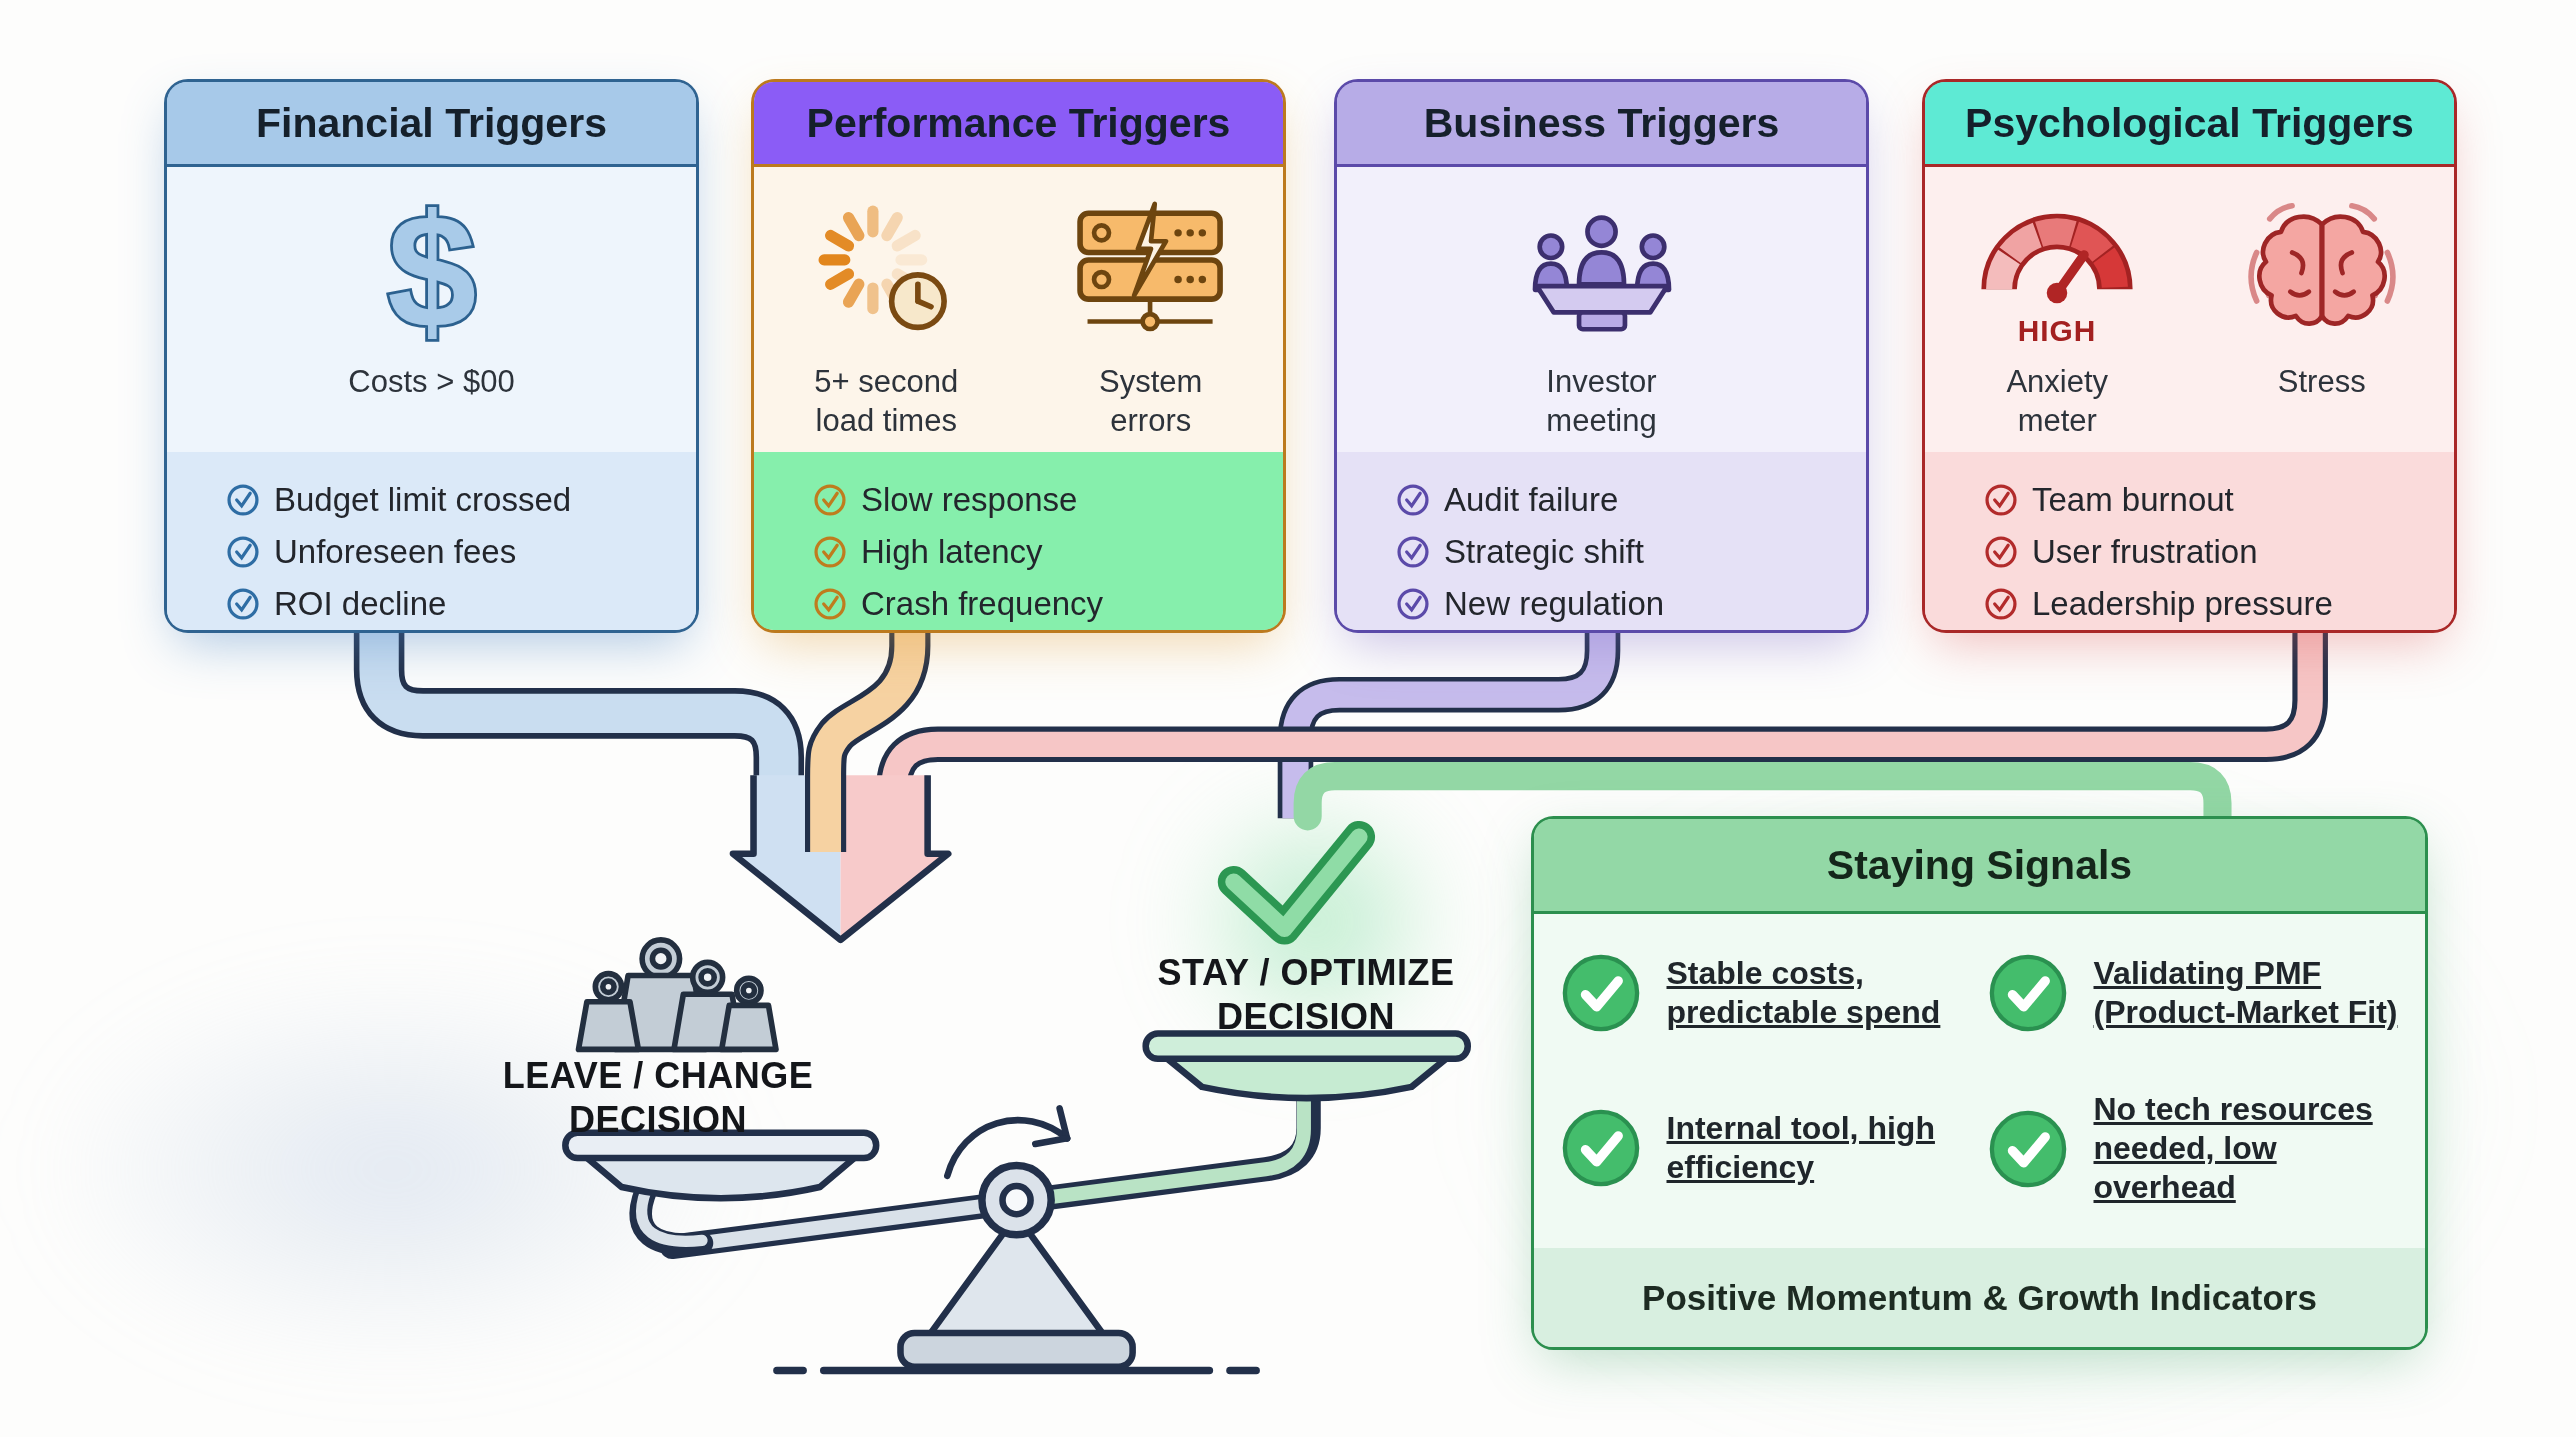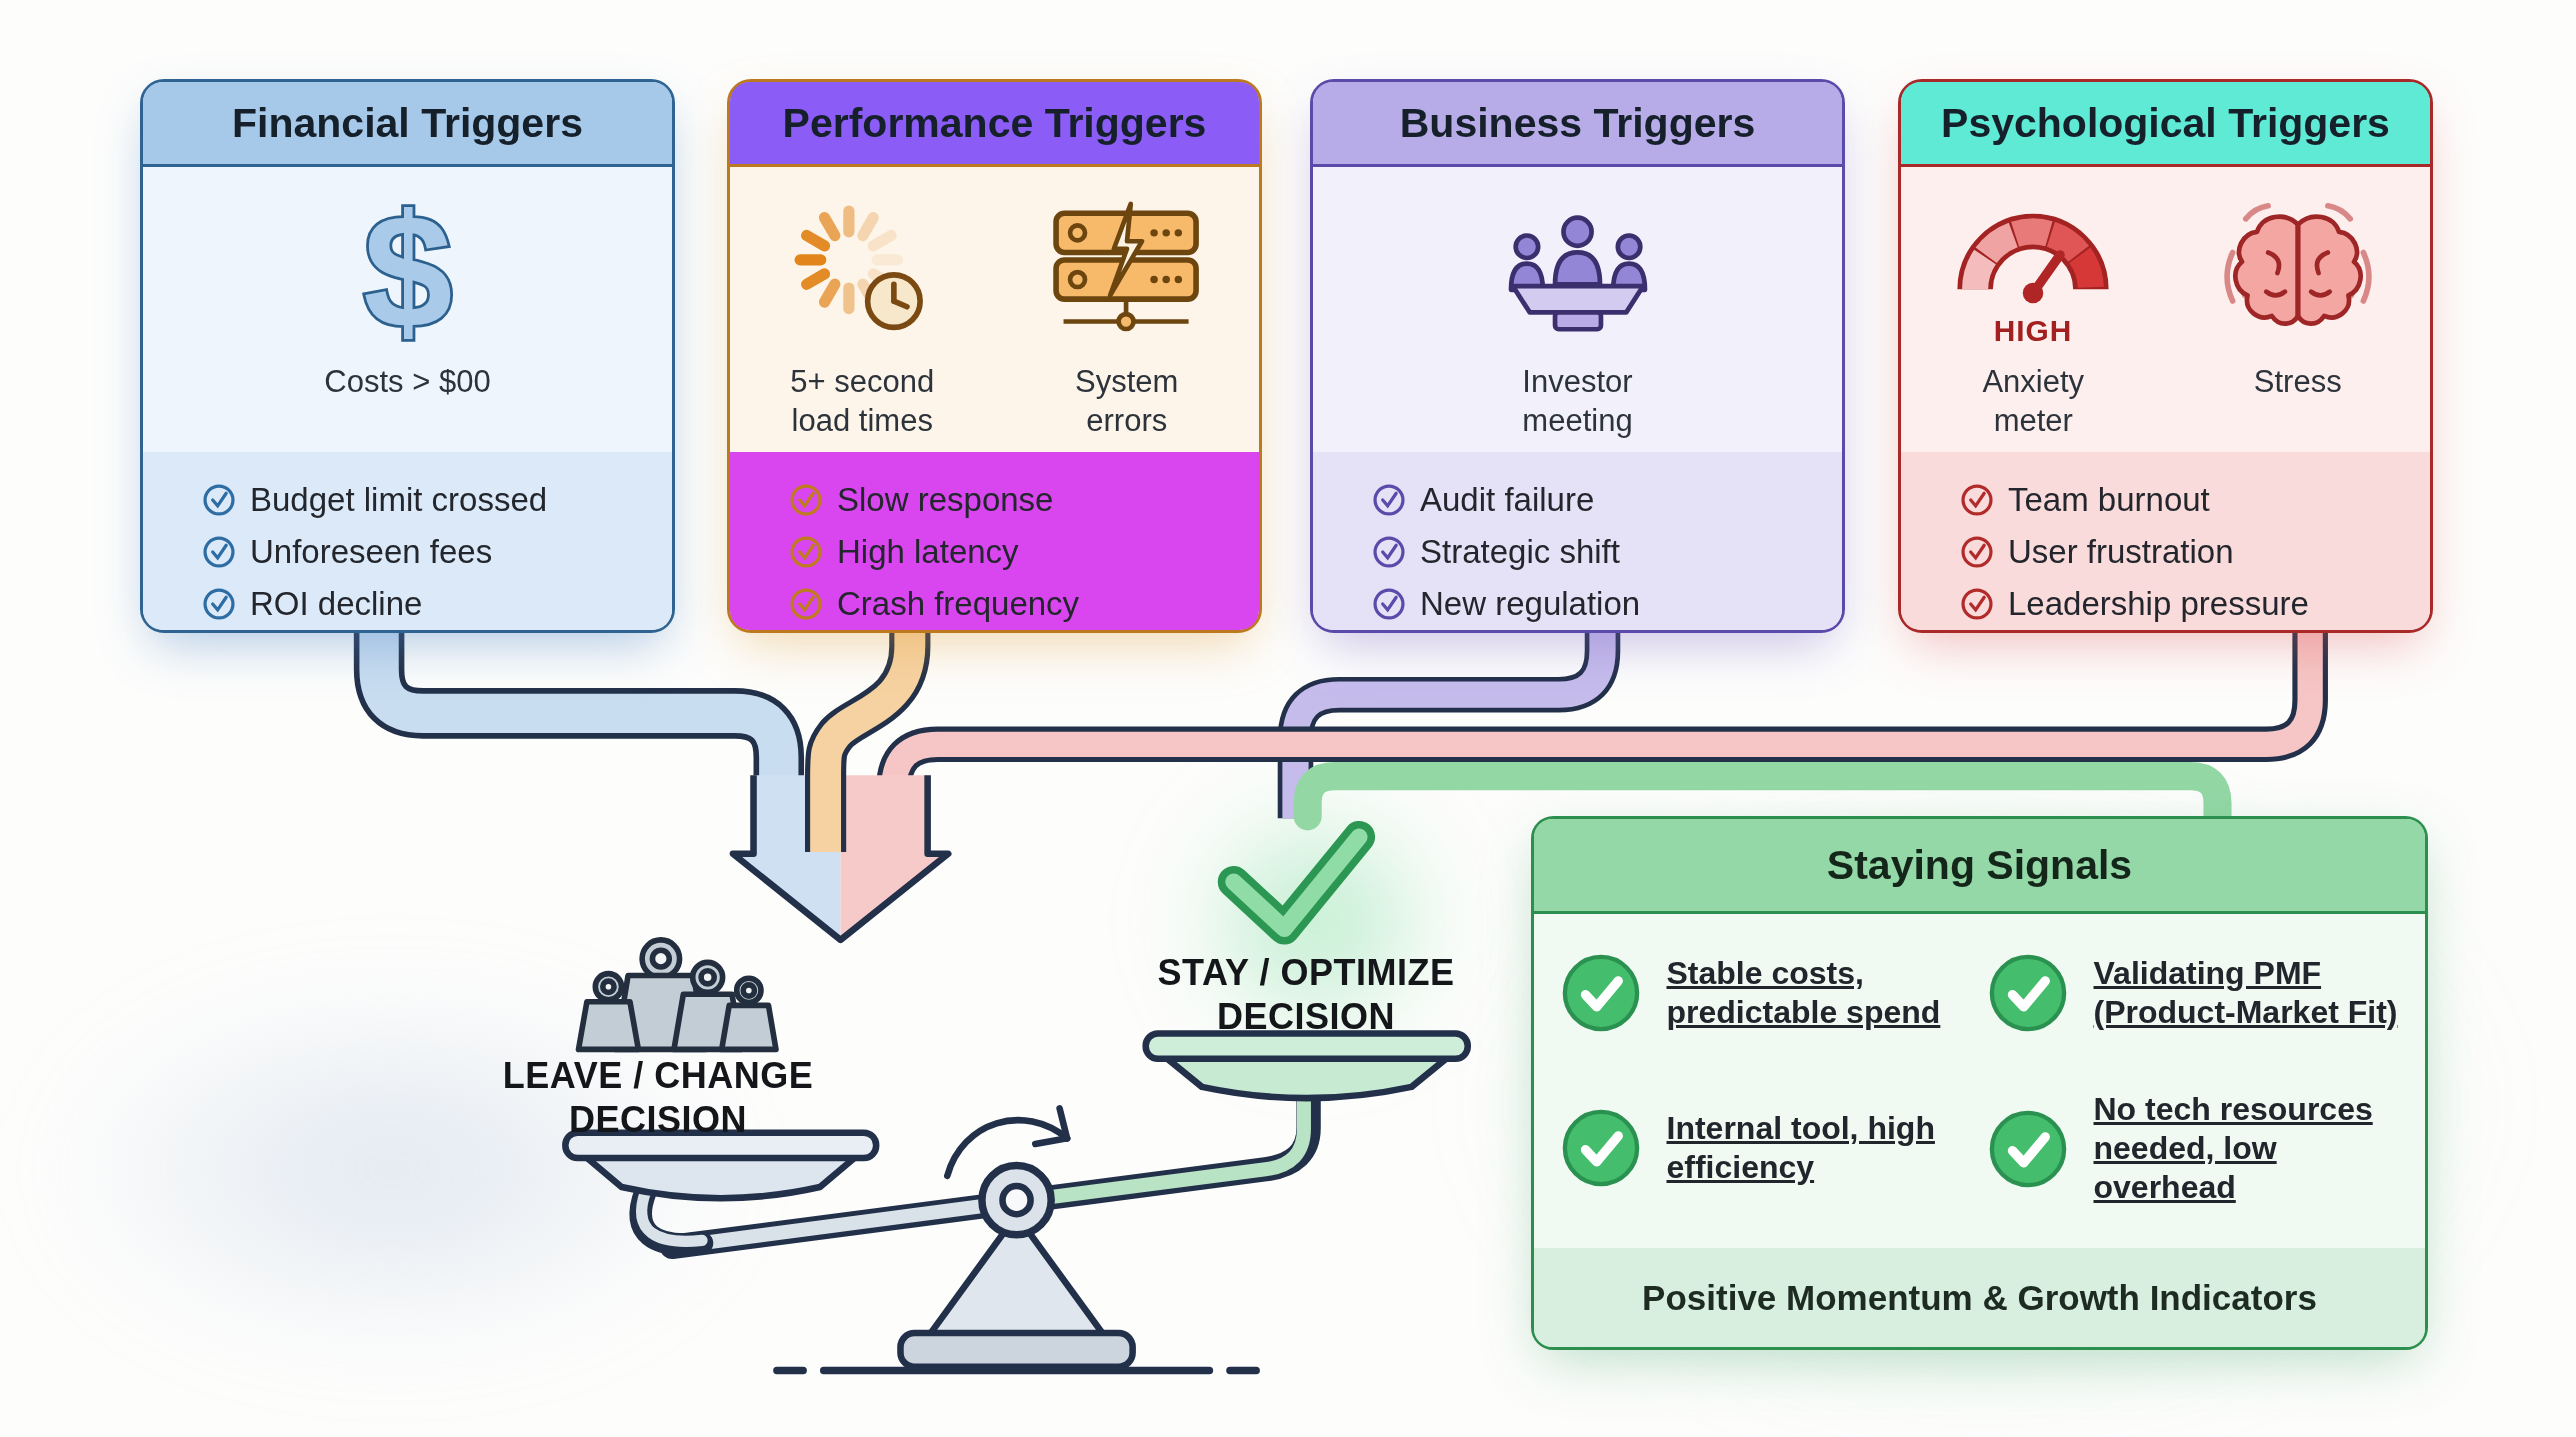--- a/index.html
+++ b/index.html
@@ -10,40 +10,40 @@
   }
   .glow{position:absolute;border-radius:50%;filter:blur(42px);pointer-events:none;}
   .glow-bottomleft{left:37px;top:973px;width:711px;height:393px;background:radial-gradient(ellipse at center, rgba(185,202,224,0.40), rgba(185,202,224,0) 70%);}
   .glow-check{left:1175px;top:786px;width:281px;height:271px;background:radial-gradient(ellipse at center, rgba(130,222,162,0.60), rgba(130,222,162,0) 70%);}
   .glow-staying{left:1479px;top:786px;width:1011px;height:637px;background:radial-gradient(ellipse at center, rgba(160,225,185,0.35), rgba(160,225,185,0) 72%);}
 
   svg.overlay{position:absolute;left:0;top:0;width:2576px;height:1438px;z-index:1;}
 
   
   .card{position:absolute;top:79px;width:535px;height:554px;border-radius:24px;z-index:2;
-        border:3.7px solid;box-sizing:border-box;display:flex;flex-direction:column;}
+        border:3.7px solid;box-sizing:border-box;display:flex;flex-direction:column;margin-left:24px;}
   .card-financial   {left:140px; border-color:#2f6391;background:#eef5fc;box-shadow:0 20.6px 51px -11.2px rgba(85,140,200,0.45);}
   .card-performance {left:727px; border-color:#bc7a1e;background:#fdf5ea;box-shadow:0 20.6px 51px -11.2px rgba(225,160,60,0.40);}
   .card-business    {left:1310px;border-color:#5b4aa9;background:#f2f0fb;box-shadow:0 20.6px 51px -11.2px rgba(125,105,200,0.40);}
   .card-psych       {left:1898px;border-color:#a92828;background:#fdefee;box-shadow:0 20.6px 51px -11.2px rgba(220,90,90,0.38);}
   .card-header{height:82px;line-height:82px;text-align:center;font-size:41px;font-weight:700;color:#15202b;
                border-bottom:3.7px solid;border-radius:19.7px 19.7px 0 0;}
   .card-financial   .card-header{background:#a7c9e9;border-color:#2f6391;}
   .card-performance .card-header{background:#8b5cf6;border-color:#bc7a1e;}
   .card-business    .card-header{background:#b7ace7;border-color:#5b4aa9;}
   .card-psych       .card-header{background:#5eead4;border-color:#a92828;}
 
   .icon-row{height:264px;display:flex;justify-content:space-around;align-items:flex-start;padding-top:22.5px;}
   .iconbox{width:50%;display:flex;flex-direction:column;align-items:center;}
   .iconholder{height:167px;display:flex;align-items:center;justify-content:center;}
   .iconlabel{margin-top:5.6px;text-align:center;font-size:31px;line-height:39px;font-weight:500;color:#2d333b;}
 
   .checks{flex:1;margin:0;padding:22.5px 0 0 58px;list-style:none;border-radius:0 0 19.7px 19.7px;}
   .card-financial   .checks{background:#dbe9f8;}
-  .card-performance .checks{background:#d946ef;}
+  .card-performance .checks{background:#86efac;}
   .card-business    .checks{background:#e5e1f6;}
   .card-psych       .checks{background:#fadbdb;}
   .checks li{display:flex;align-items:center;gap:13px;height:52px;}
   .checks .ctext{font-size:33px;font-weight:500;color:#23262c;white-space:nowrap;}
   .ccheck{flex:0 0 36px;}
   .card-financial   .ccheck{color:#2e6da4;}
   .card-performance .ccheck{color:#bf7c1e;}
   .card-business    .ccheck{color:#5b4aa9;}
   .card-psych       .ccheck{color:#b22b2b;}
 

